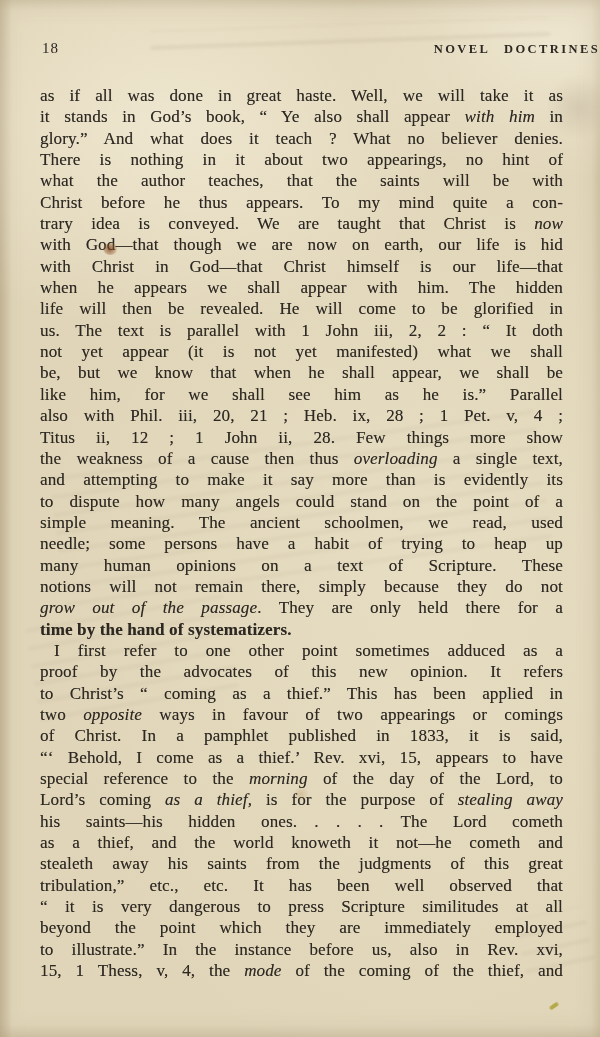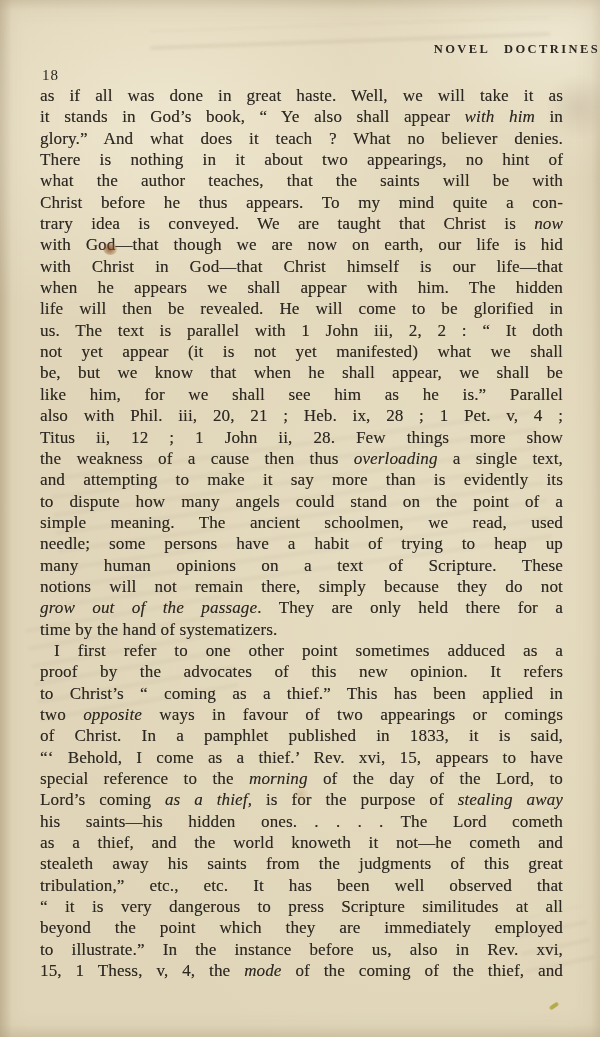--- a/index.html
+++ b/index.html
@@ -16,36 +16,36 @@
       radial-gradient(ellipse 300px 200px at 92% 4%, rgba(246,240,222,0.6), rgba(246,240,222,0) 70%),
       linear-gradient(90deg, rgba(186,170,138,0.65) 0px, rgba(186,170,138,0) 12px),
       linear-gradient(180deg, rgba(196,182,150,0.5) 0px, rgba(196,182,150,0) 10px),
       linear-gradient(270deg, rgba(196,182,150,0.45) 0px, rgba(196,182,150,0) 9px),
       linear-gradient(0deg, rgba(196,182,150,0.4) 0px, rgba(196,182,150,0) 12px),
       #e0d5b8;
     box-shadow: inset 0 0 26px rgba(120,100,70,0.16);
   }
   .pagenum {
     position: absolute; left: 42px; top: 40px;
-    font-size: 15px; letter-spacing: 1px; margin-top: 27px;
+    font-size: 15px; letter-spacing: 1px;
   }
   .running-title {
     position: absolute; left: 0; right: 0; top: 42px;
     text-align: right;
     font-size: 12.5px; font-weight: bold;
     letter-spacing: 2.4px; word-spacing: 9px;
   }
   .textblock {
     position: absolute; left: 40px; right: 37px; top: 85px;
     font-size: 17px; line-height: 21.35px;
     letter-spacing: 0.15px;
     text-shadow: 0.2px 0.2px 0.35px rgba(45,40,34,0.45);
   }
   .line { text-align: justify; text-align-last: justify; white-space: normal; }
-  .line.nofill { text-align-last: left; }
+  .line.nofill { text-align-last: left; font-weight: bold; }
   .line.indent { text-indent: 14px; }
   .it { font-style: italic; }
   
   .ghost {
     position: absolute; pointer-events: none;
     background: repeating-linear-gradient(0deg,
       rgba(0,0,0,0) 0 5px, rgba(92,76,54,0.85) 5px 9px, rgba(0,0,0,0) 9px 18px);
     filter: blur(1.6px);
   }
   .ghost-top   { left: 150px; top: 24px;  width: 400px; height: 24px; opacity: 0.09; transform: rotate(-2deg); }

